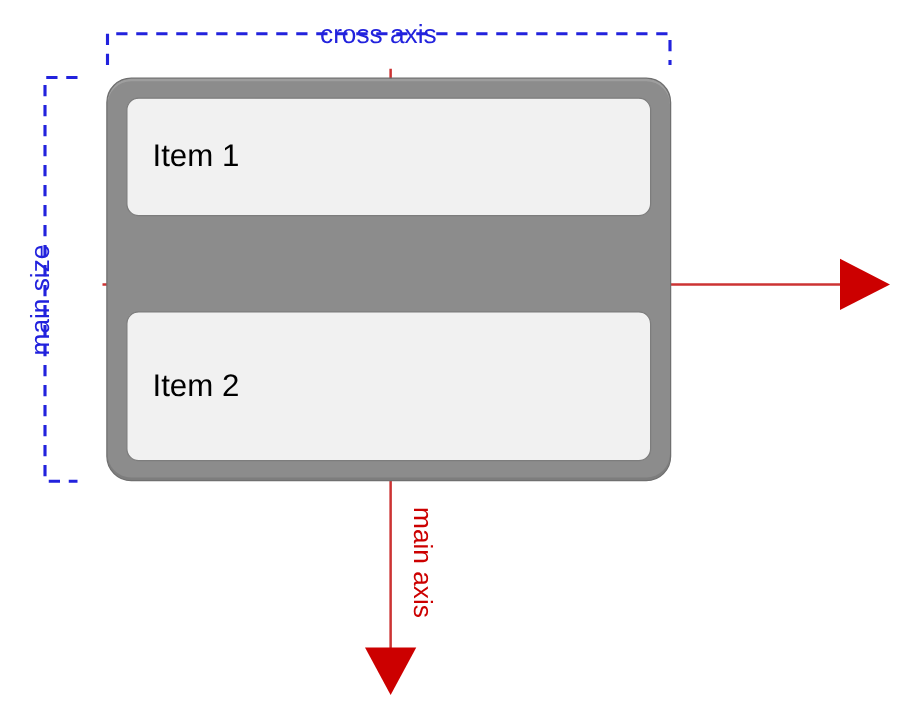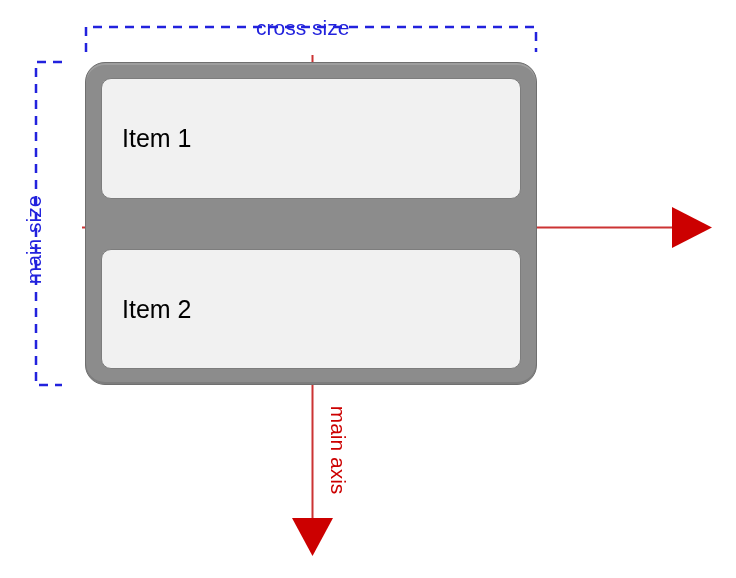--- a/index.html
+++ b/index.html
@@ -46,21 +46,21 @@
     background: #f1f1f1;
     border: 1px solid #7d7d7d;
     border-radius: 10px;
     display: flex;
     align-items: center;
     padding-left: 20px;
     color: #000000;
     font-size: 25px;
     line-height: 1;
   }
-  .item-1 { height: 121px; }
+  .item-1 { height: 95px; }
   .item-2 { height: 120px; }
 
   
   .label {
     position: absolute;
     white-space: nowrap;
     line-height: 1;
   }
   .label-blue {
     color: #2222dd;
@@ -108,20 +108,20 @@
 
     <g stroke="#2222dd" stroke-width="2.5" fill="none" stroke-dasharray="9 7">
       <path d="M 86,52 L 86,27 L 536,27 L 536,52"></path>
     </g>
 
     <g stroke="#2222dd" stroke-width="2.5" fill="none" stroke-dasharray="9 7">
       <path d="M 62,62 L 36,62 L 36,385 L 62,385"></path>
     </g>
   </svg>
 
-  <div class="label label-blue" id="cross-size-label">cross size</div>
+  <div class="label label-blue" id="cross-size-label">cross axis</div>
 
   <div class="label label-blue" id="main-size-label">main size</div>
 
 
   <div class="label label-red" id="main-axis-label">main axis</div>
 
 </div>
 
 </body></html>

